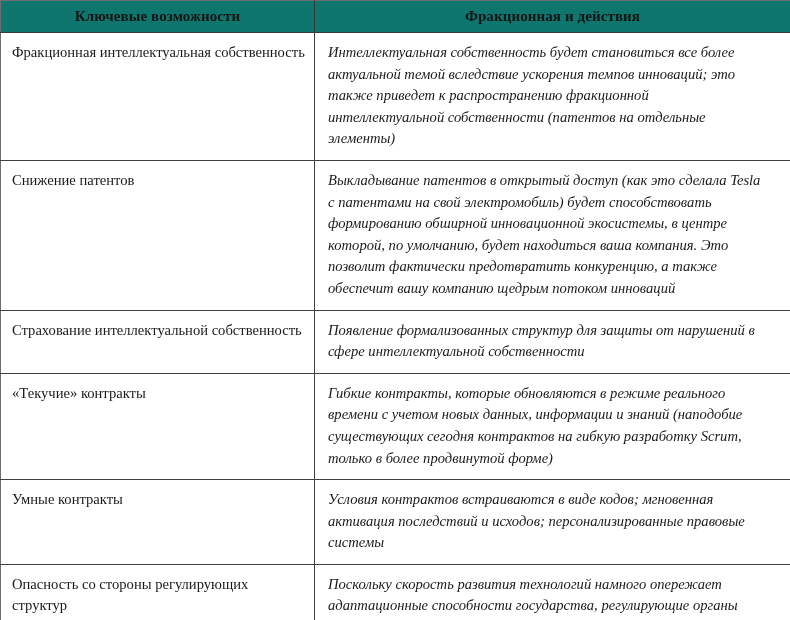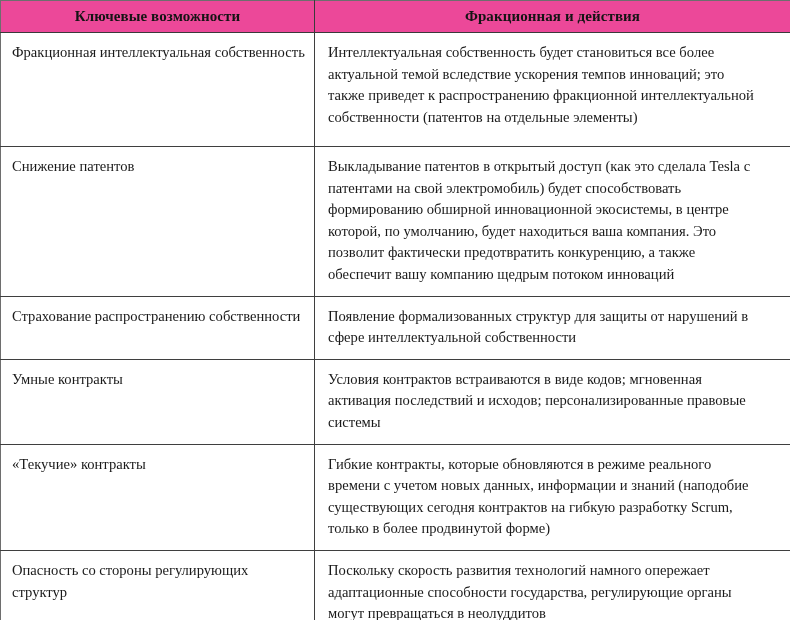--- a/index.html
+++ b/index.html
@@ -23,21 +23,21 @@
   table.data-table {
     width: 790px;
     border-collapse: collapse;
     table-layout: fixed;
     background: #ffffff;
   }
   table.data-table col.col-key   { width: 314px; }
   table.data-table col.col-value { width: 476px; }
 
   thead th {
-    background: #ec4899;
+    background: #0f766e;
     border: 1.5px solid #3a3a3a;
     border-top: 1.5px solid #6e6e6e;
     font-weight: bold;
     font-size: 15px;
     text-align: center;
     padding: 6px 4px 7px 4px;
     height: 32px;
     box-sizing: border-box;
     letter-spacing: 0.1px;
     color: #141414;
@@ -54,20 +54,21 @@
     box-sizing: border-box;
     color: #1a1a1a;
   }
   tbody td.cell-key {
     padding-left: 11px;
     padding-right: 8px;
   }
   tbody td.cell-value {
     padding-left: 13px;
     padding-right: 28px;
+    font-style: italic;
   }
   tbody tr:last-child td { border-bottom: 1.5px solid #6e6e6e; }
   tbody td:first-child { border-left: 1.5px solid #6e6e6e; margin-top: 30px; }
   tbody td:last-child  { border-right: 1.5px solid #6e6e6e; }
 
   
   tr[data-row="0"] td { height: 114px; }
   tr[data-row="1"] td { height: 132px; }
   tr[data-row="2"] td { height: 54px; }
   tr[data-row="3"] td { height: 54px; }
@@ -93,30 +94,30 @@
     <tbody>
       <tr data-row="0">
         <td class="cell-key">Фракционная интеллектуальная собственность</td>
         <td class="cell-value">Интеллектуальная собственность будет становиться все более актуальной темой вследствие ускорения темпов инноваций; это также приведет к распространению фракционной интеллектуальной собственности (патентов на отдельные элементы)</td>
       </tr>
       <tr data-row="1">
         <td class="cell-key">Снижение патентов</td>
         <td class="cell-value">Выкладывание патентов в открытый доступ (как это сделала Tesla с патентами на свой электромобиль) будет способствовать формированию обширной инновационной экосистемы, в центре которой, по умолчанию, будет находиться ваша компания. Это позволит фактически предотвратить конкуренцию, а также обеспечит вашу компанию щедрым потоком инноваций</td>
       </tr>
       <tr data-row="3">
-        <td class="cell-key">Страхование распространению собственности</td>
+        <td class="cell-key">Страхование интеллектуальной собственность</td>
         <td class="cell-value">Появление формализованных структур для защиты от нарушений в сфере интеллектуальной собственности</td>
+      </tr>
+      <tr data-row="5">
+        <td class="cell-key">«Текучие» контракты</td>
+        <td class="cell-value">Гибкие контракты, которые обновляются в режиме реального времени с учетом новых данных, информации и знаний (наподобие существующих сегодня контрактов на гибкую разработку Scrum, только в более продвинутой форме)</td>
       </tr>
       <tr data-row="4">
         <td class="cell-key">Умные контракты</td>
         <td class="cell-value">Условия контрактов встраиваются в виде кодов; мгновенная активация последствий и исходов; персонализированные правовые системы</td>
-      </tr>
-      <tr data-row="5">
-        <td class="cell-key">«Текучие» контракты</td>
-        <td class="cell-value">Гибкие контракты, которые обновляются в режиме реального времени с учетом новых данных, информации и знаний (наподобие существующих сегодня контрактов на гибкую разработку Scrum, только в более продвинутой форме)</td>
       </tr>
       <tr data-row="6">
         <td class="cell-key">Опасность со стороны регулирующих структур</td>
         <td class="cell-value">Поскольку скорость развития технологий намного опережает адаптационные способности государства, регулирующие органы могут превращаться в неолуддитов</td>
       </tr>
     </tbody>
   </table>
 </div>
 
 </body></html>

